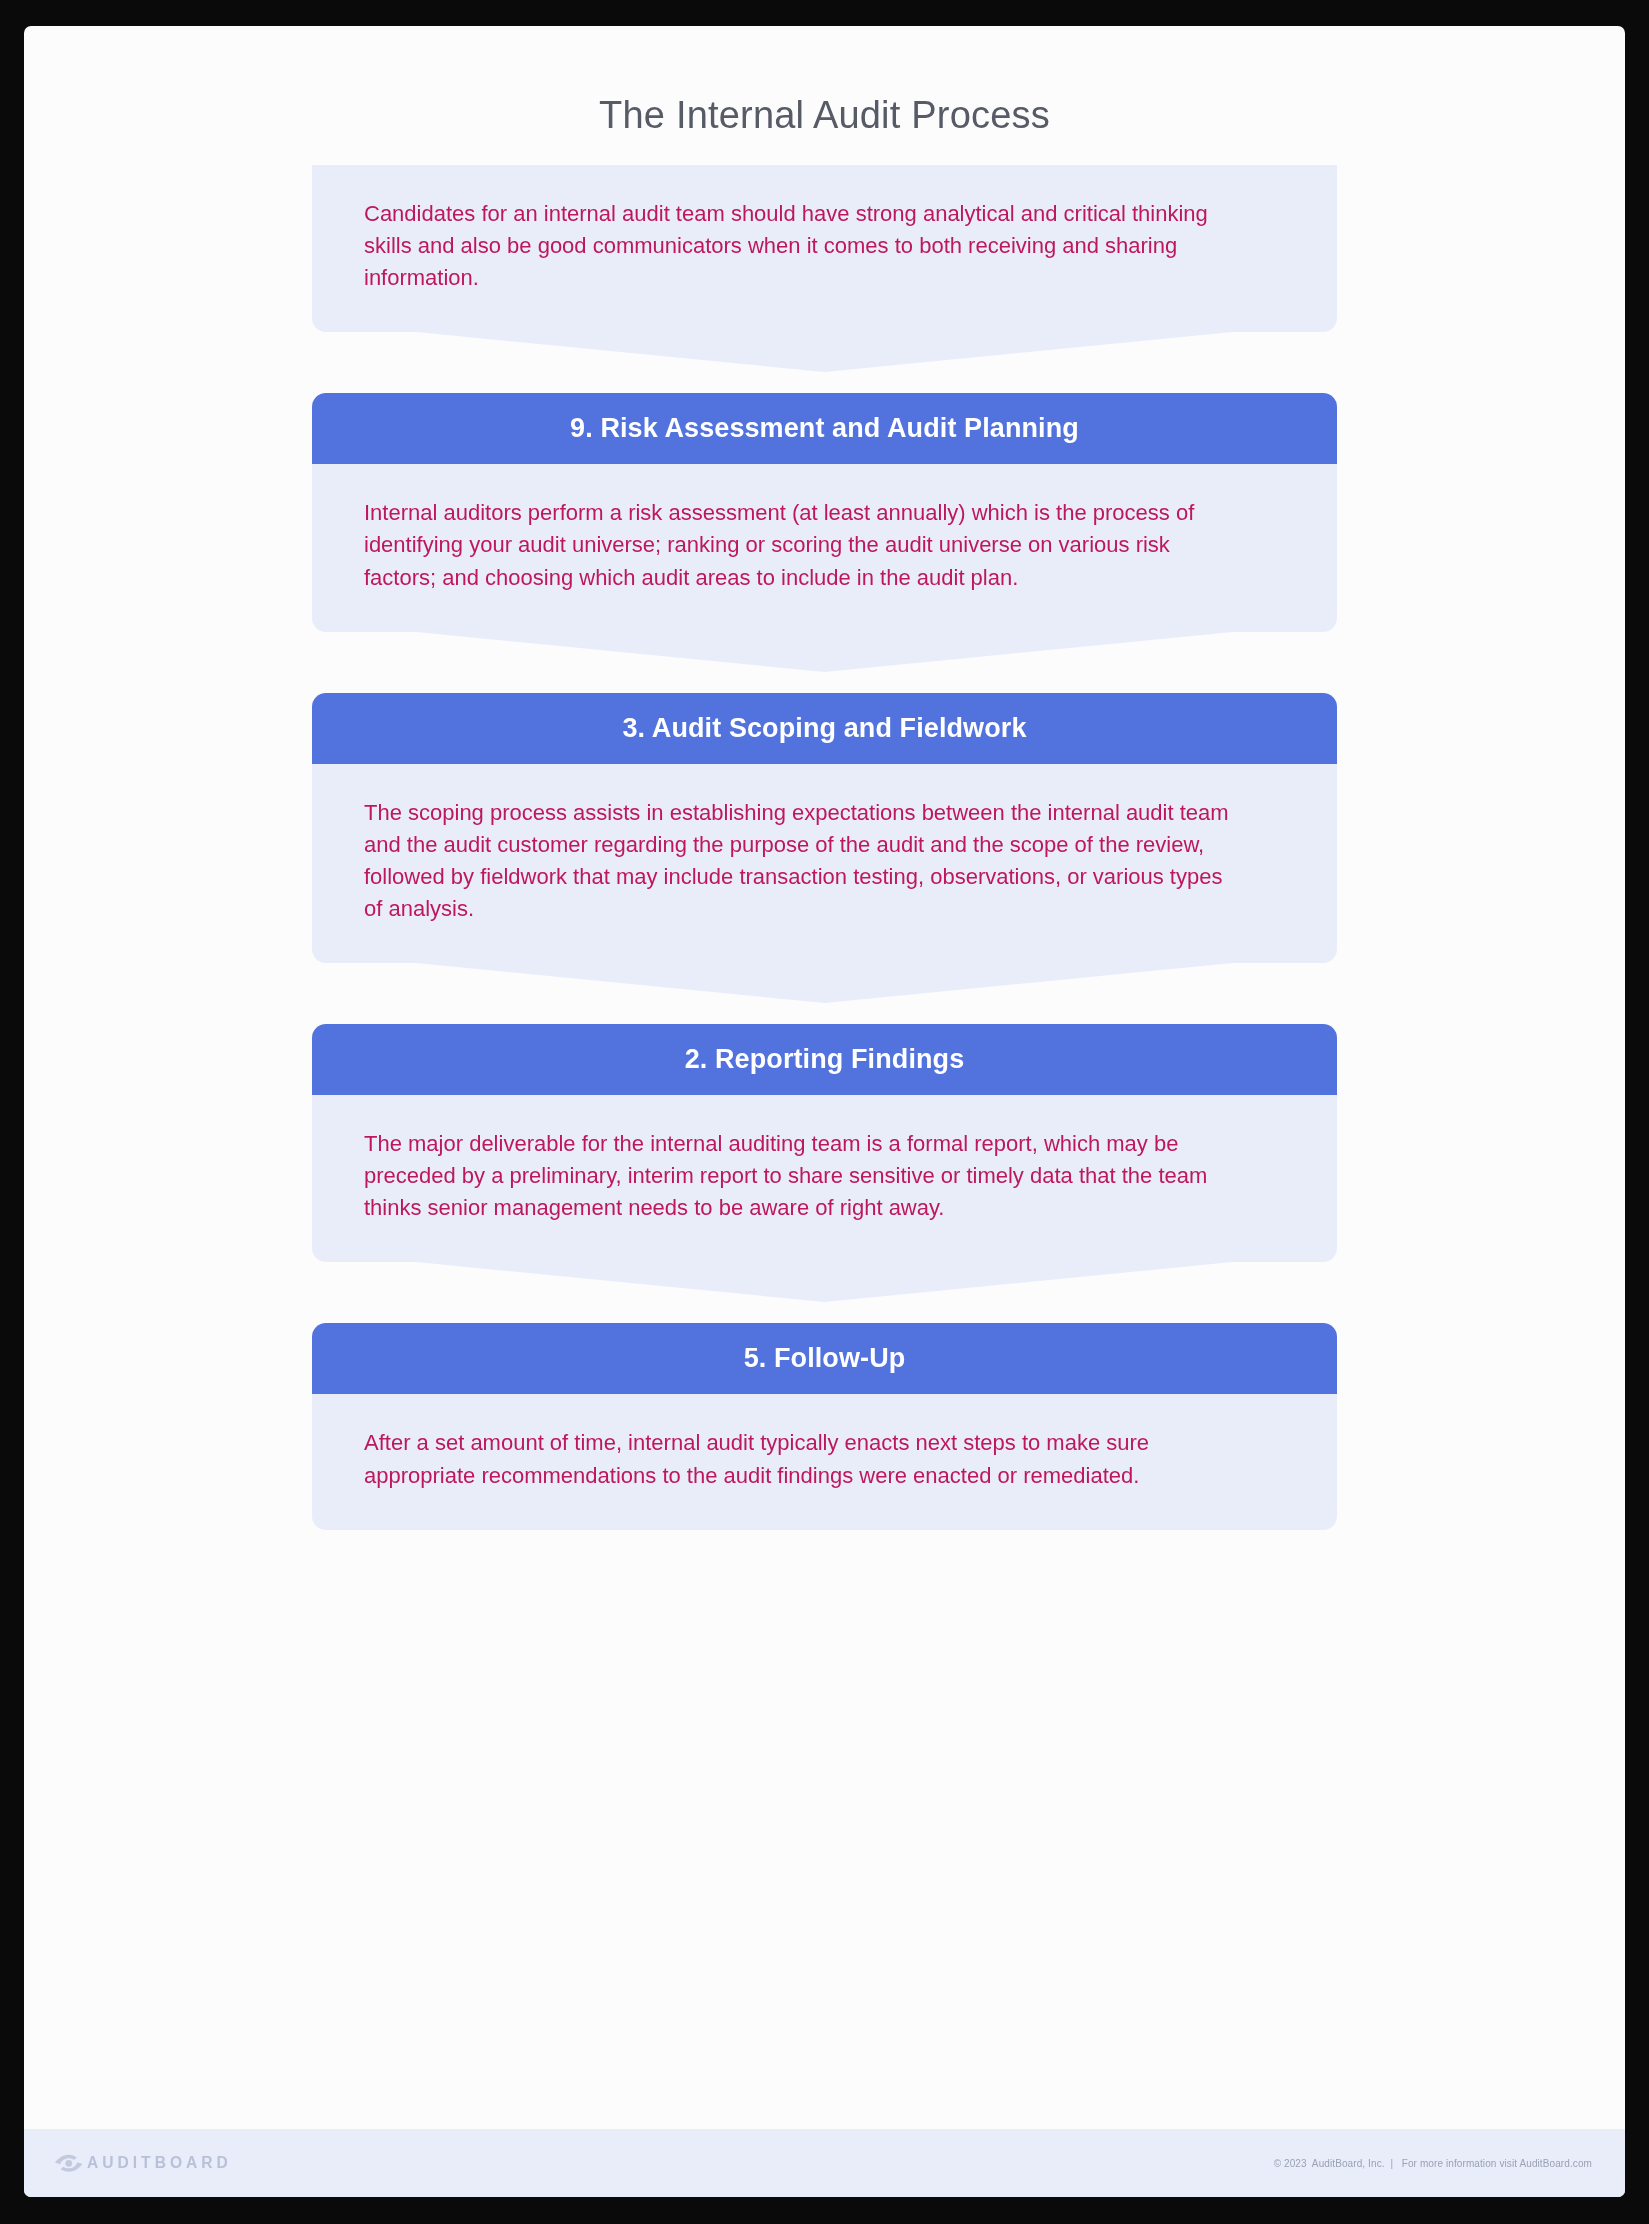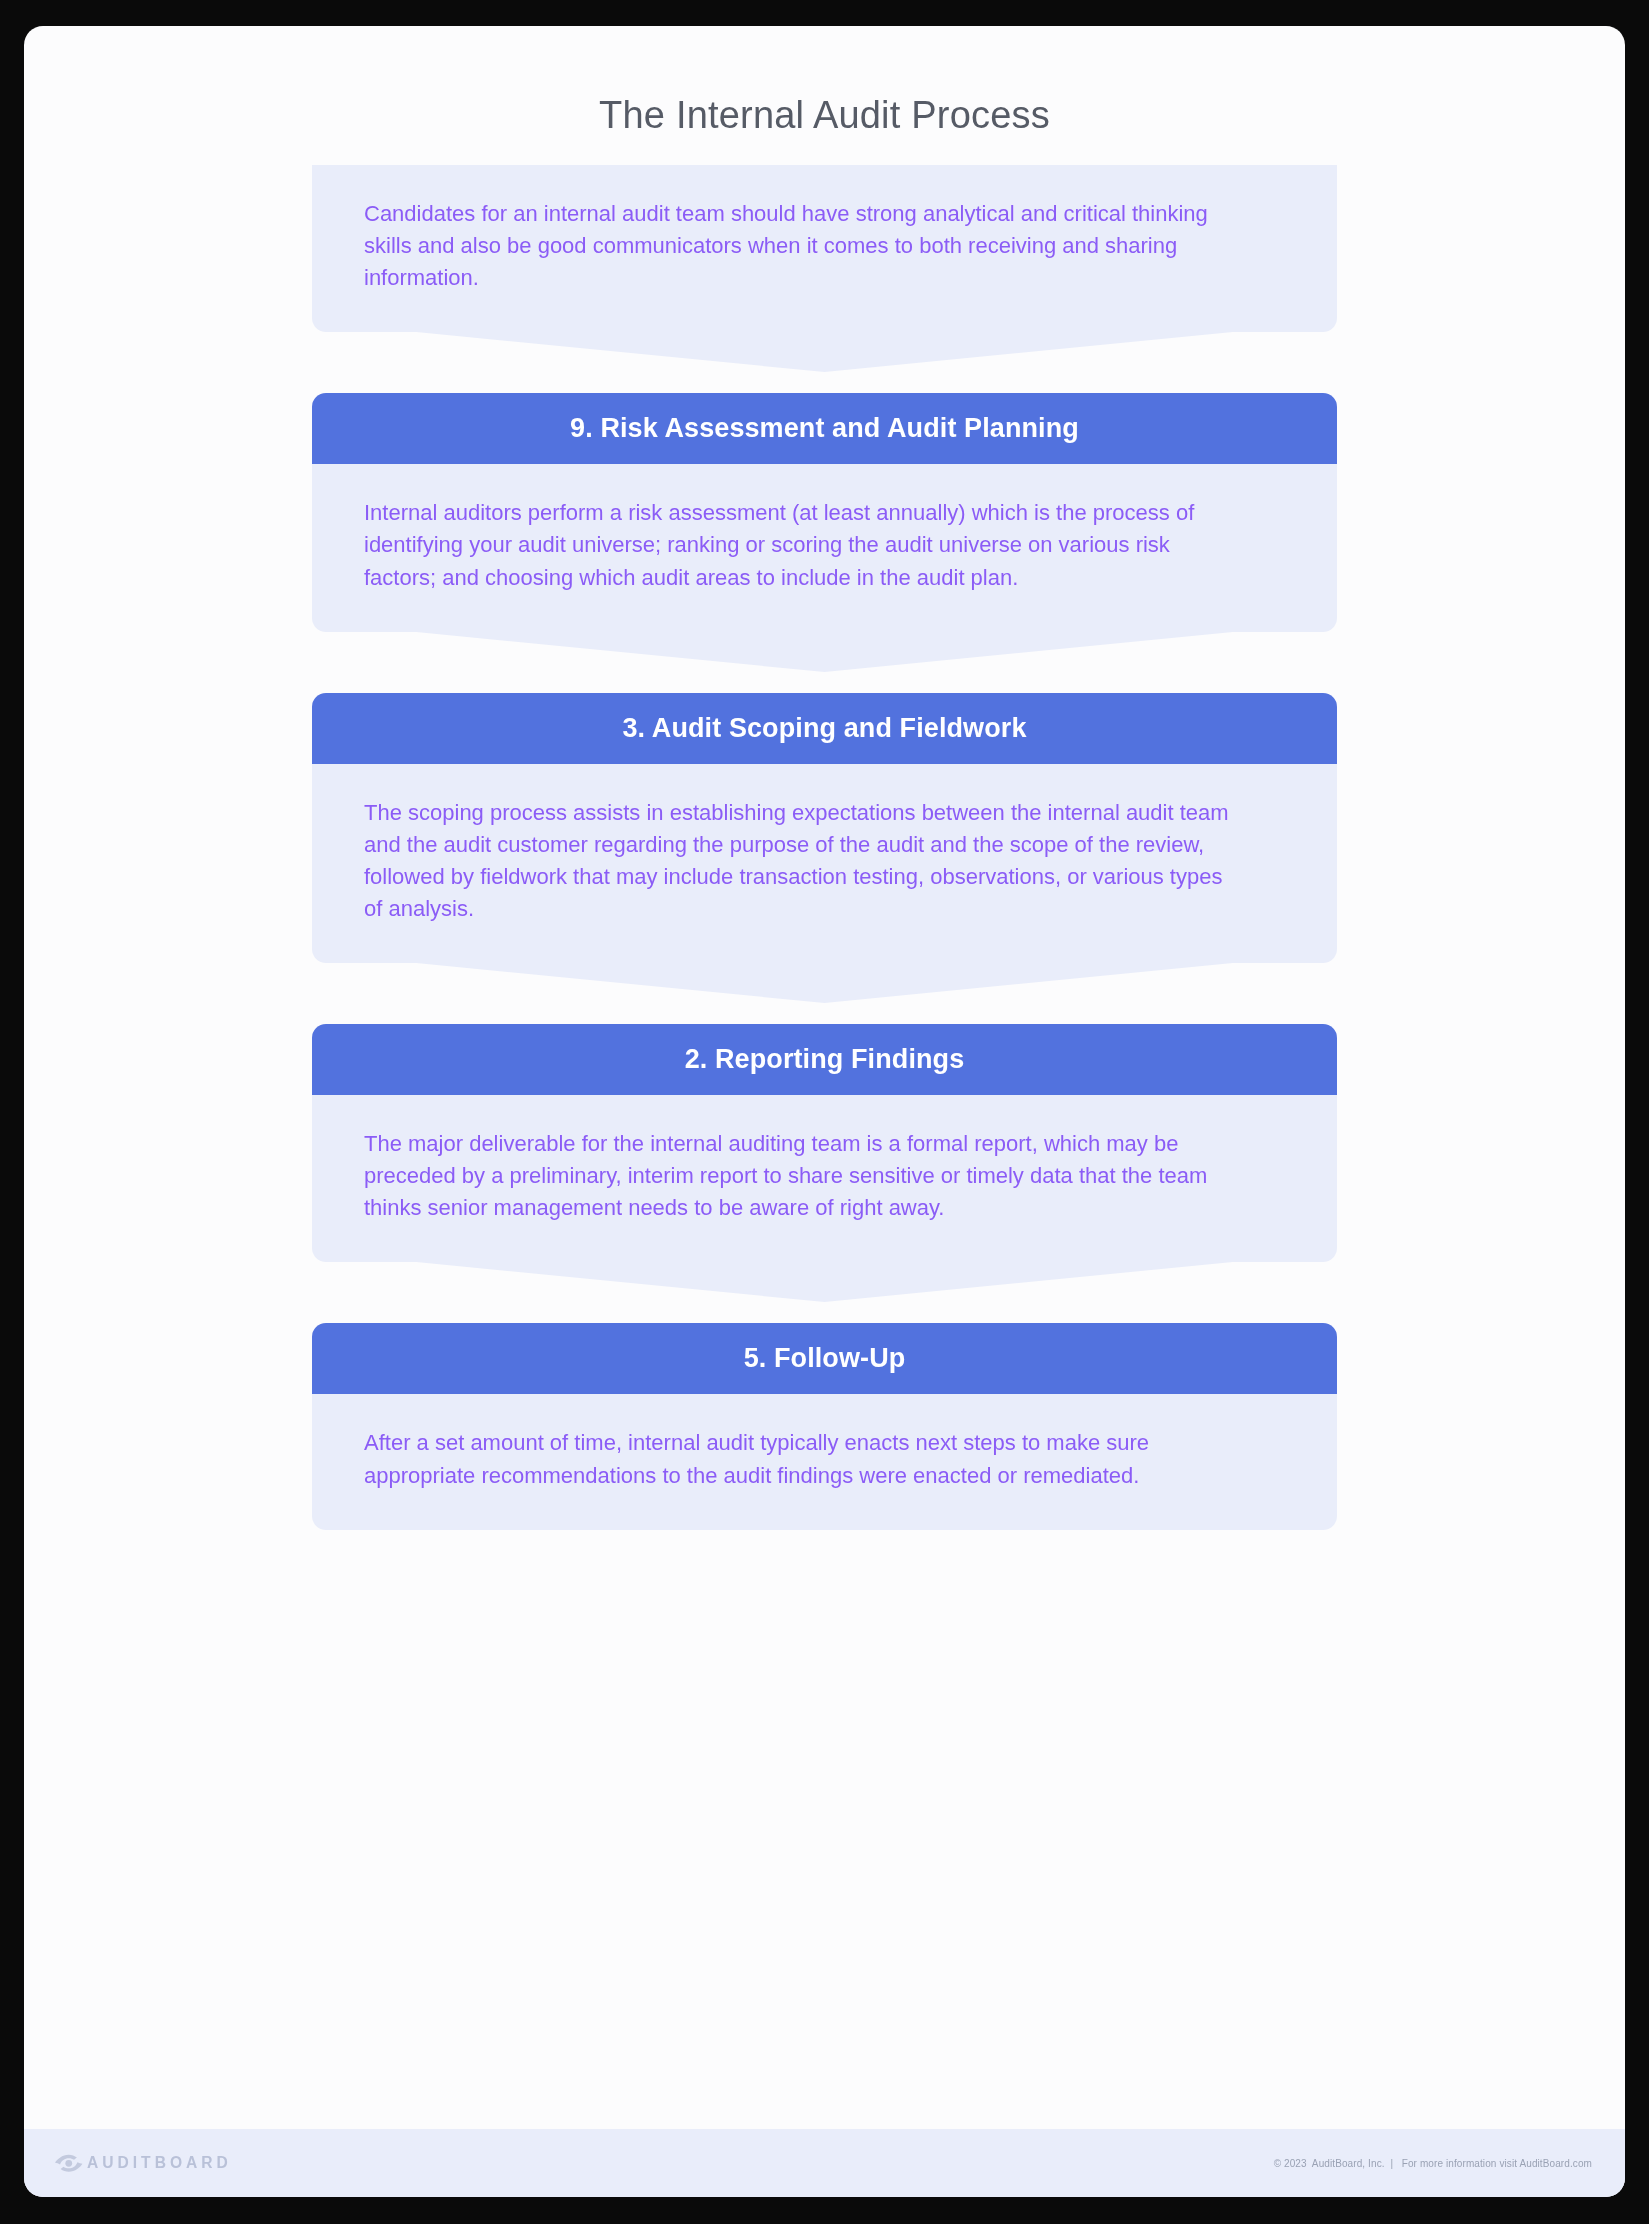--- a/index.html
+++ b/index.html
@@ -14,21 +14,21 @@
     overflow: hidden;
   }
 
   .page {
     position: absolute;
     left: 24px;
     top: 26px;
     width: 1601px;
     height: 2171px;
     background: #fcfcfd;
-    border-radius: 19px;
+    border-radius: 7px;
     overflow: hidden;
     display: flex;
     flex-direction: column;
   }
 
   .page-title {
     margin: 0;
     padding-top: 68px;
     text-align: center;
     font-size: 38px;
@@ -70,21 +70,21 @@
     background: #e9edfa;
     border-radius: 0 0 14px 14px;
     padding: 33px 52px 38px 52px;
     box-sizing: border-box;
   }
 
   .step-text {
     margin: 0;
     font-size: 22px;
     line-height: 1.46;
-    color: #8b5cf6;
+    color: #be185d;
     font-weight: 400;
     max-width: 869px;
   }
 
   
   .step-tail {
     position: absolute;
     left: 0;
     right: 0;
     top: 100%;

